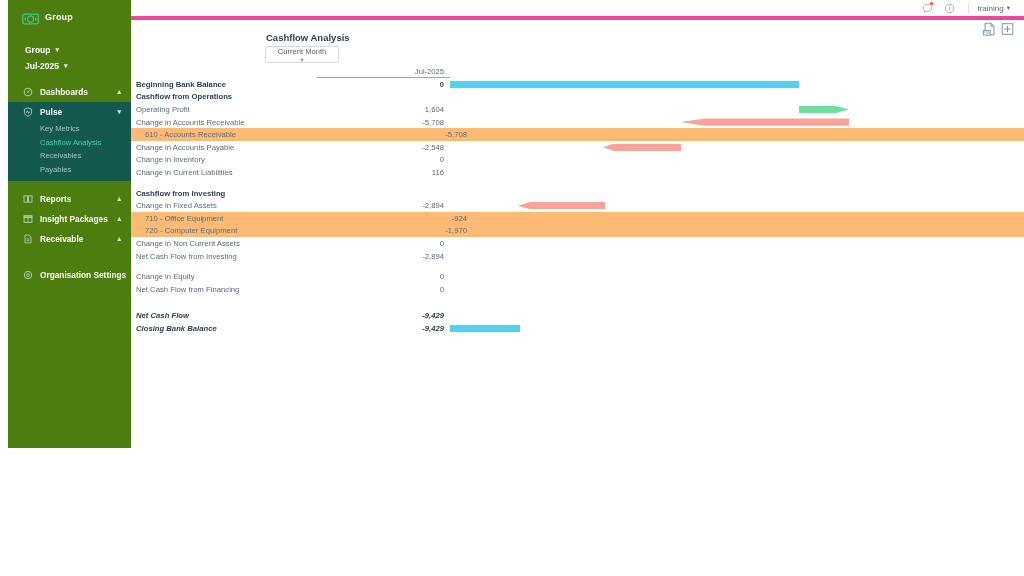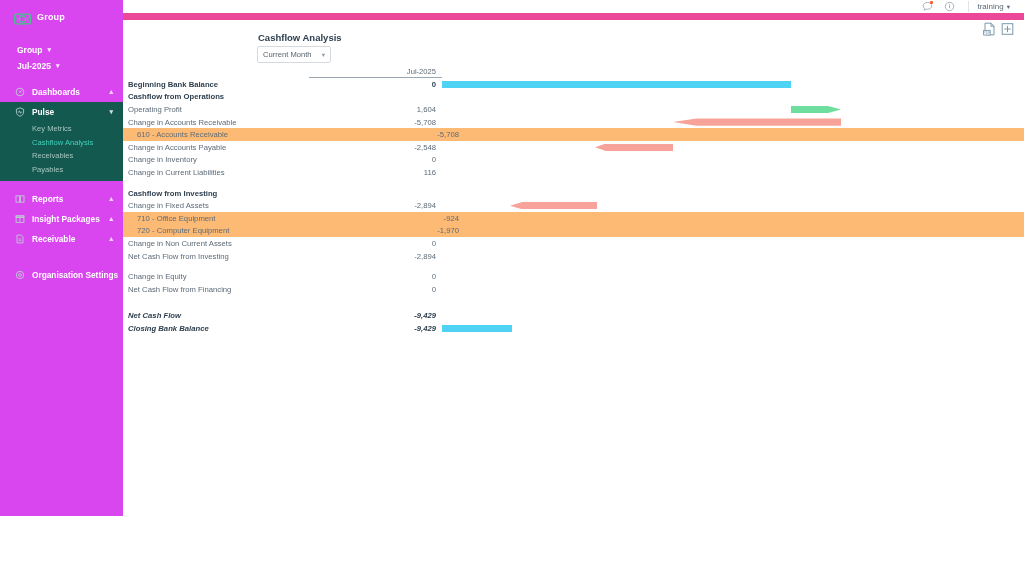--- a/index.html
+++ b/index.html
@@ -6,25 +6,26 @@
   html, body {
     width: 1024px; height: 576px;
     background: #ffffff;
     font-family: "Liberation Sans", sans-serif;
     overflow: hidden;
   }
   #app { position: relative; width: 1024px; height: 576px; display: flex; }
 
   
   #sidebar {
-    width: 123px; height: 516px;
-    background: #d946ef;
+    width: 123px; height: 448px;
+    background: #4d7c0f;
     flex: 0 0 123px;
     position: relative;
     color: #ffffff;
+    margin-left: 8px;
   }
   .brand {
     display: flex; align-items: center; gap: 6px;
     padding: 6px 0 0 14px; height: 28px;
   }
   .brand-logo { width: 17px; height: 12px; position: relative; display:block; }
   .brand-text { font-size: 9px; font-weight: bold; letter-spacing: .2px; color:#fff; }
 
   .sb-select {
     display: flex; align-items: center; gap: 5px;
@@ -47,21 +48,21 @@
     padding-left: 32px; font-size: 7.6px; color: #a6c6c0; cursor: pointer;
   }
   .sub-row.active { color: #41d3bd; }
   .spacer-8 { height: 8px; }
   .spacer-14 { height: 14px; }
   .spacer-16 { height: 16px; }
 
   
   #main { flex: 1 1 auto; position: relative; background: #fff; height: 576px; }
   #topbar {
-    height: 20px; border-bottom: 7px solid #ec4899;
+    height: 20px; border-bottom: 4px solid #ec4899;
     display: flex; align-items: center; justify-content: flex-end;
     padding-right: 12px; gap: 0px;
   }
   .tb-icon { width: 22px; height: 20px; display:flex; align-items:center; justify-content:center; cursor:pointer; position: relative; }
   .tb-divider { width: 1px; height: 11px; background: #dfe3e8; margin: 0 8px; }
   .tb-user { font-size: 8px; color: #5b6b7a; display:flex; align-items:center; gap:3px; cursor:pointer; padding-right:2px;}
   .tb-user .chev { font-size: 6.5px; }
   .notif-dot { position: absolute; width: 3px; height: 3px; background: #ff5a36; border-radius: 1px; top: 4px; right: 5px; }
 
   #actionbar {
@@ -74,20 +75,21 @@
     position: absolute; left: 135px; top: 32px;
     font-size: 9.5px; font-weight: bold; color: #2e3f4f;
   }
   .period-select {
     position: absolute; left: 134px; top: 46px;
     width: 74px; height: 17px;
     border: 1px solid #d6dadf; border-radius: 2px;
     display: flex; align-items: center; justify-content: space-between;
     padding: 0 5px; font-size: 7.6px; color: #55626e; cursor: pointer;
     background: #fff;
+    flex-direction: column;
   }
   .period-select .chev { font-size: 6.5px; color:#8b98a4; }
 
   
   #table { position: absolute; left: 0; top: 64px; width: 901px; }
   .col-head {
     display: flex; height: 14px; align-items: flex-end;
   }
   .col-head .c-label { width: 186px; }
   .col-head .c-period {

